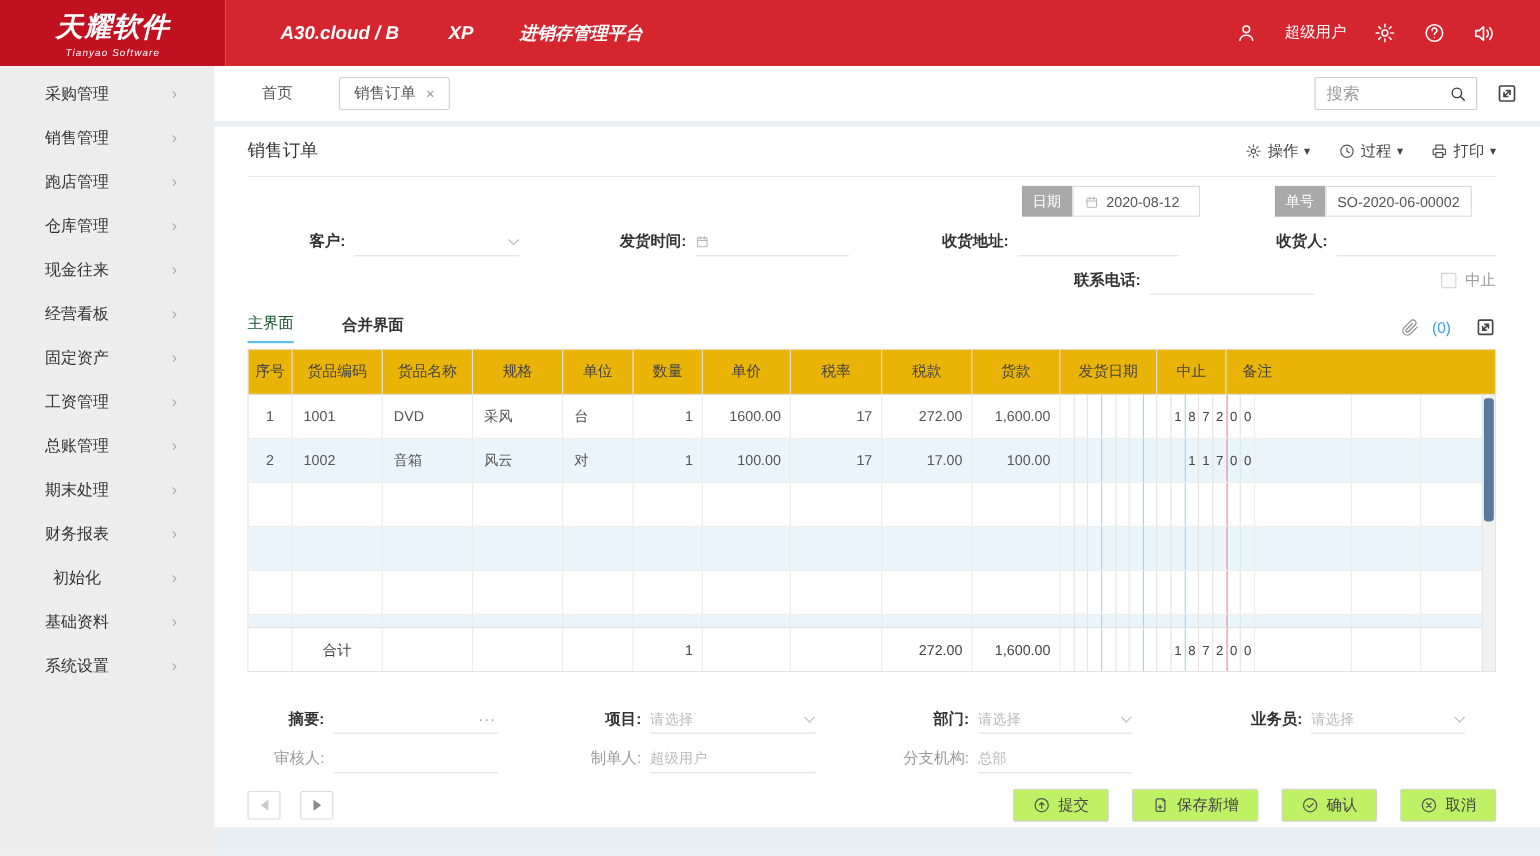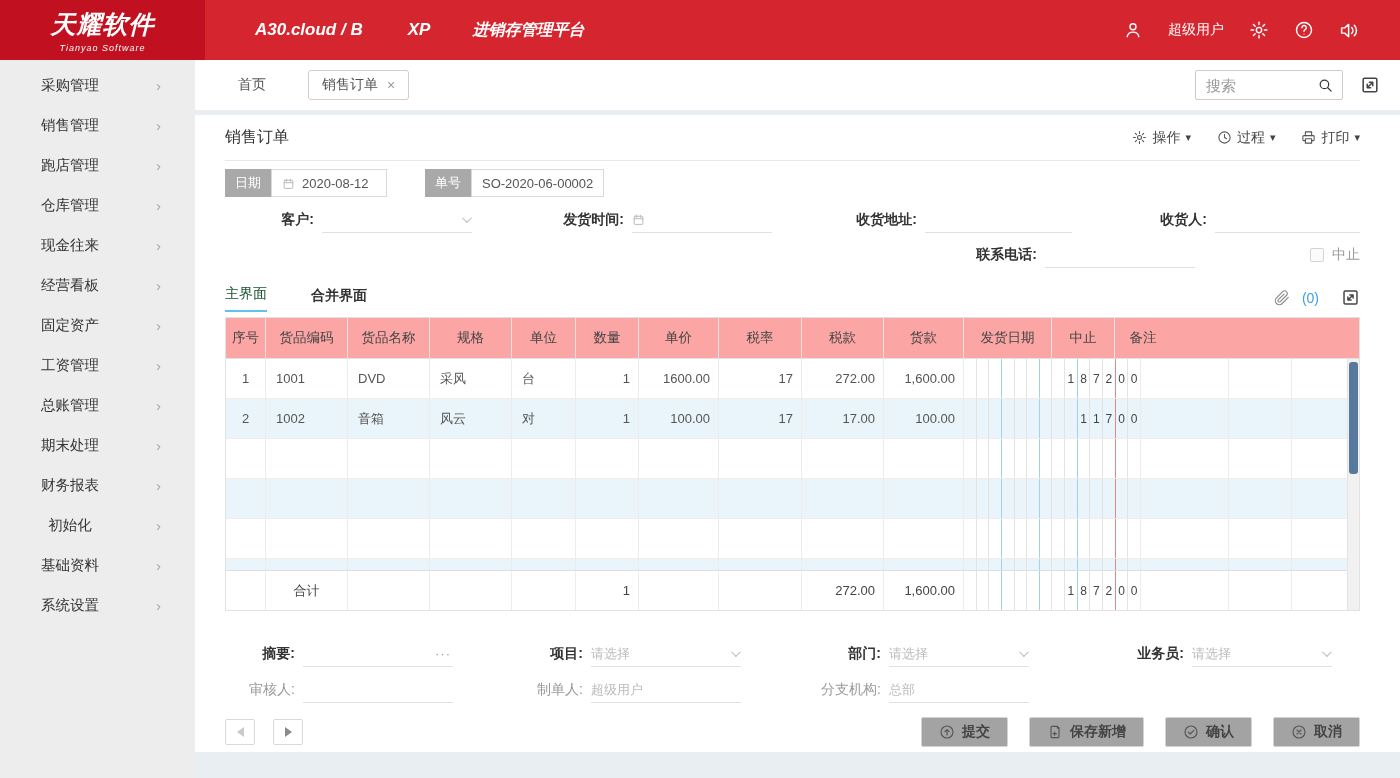--- a/index.html
+++ b/index.html
@@ -41,21 +41,21 @@
 
   
   .card { flex:1; background:#fff; margin-top:5px; margin-bottom:26px; padding:0 40px 0 30px; overflow:hidden; }
 
   .title-row { height:46px; display:flex; align-items:center; border-bottom:1px solid #e8e8e8; }
   .page-title { font-size:16px; color:#333; }
   .tool-btns { margin-left:auto; display:flex; gap:26px; }
   .tool-btn { display:flex; align-items:center; gap:5px; font-size:14px; color:#444; cursor:pointer; }
   .caret { font-size:11px; color:#444; }
 
-  .meta-row { margin-top:8px; height:28px; display:flex; gap:38px; padding-right:22px; }
+  .meta-row { margin-top:8px; height:28px; display:flex; justify-content:flex-end; gap:68px; padding-right:22px; }
   .meta-g { display:flex; }
   .tag { background:#a9a9a9; color:#fff; font-size:13px; padding:0 10px; display:flex; align-items:center; }
   .tagval { border:1px solid #d9d9d9; display:flex; align-items:center; gap:7px; padding:0 10px; font-size:13px; color:#555; min-width:116px; background:#fff; }
   .cal-ic { color:#b5b5b5; }
 
   .form-row { display:flex; align-items:center; height:30px;justify-content:flex-end; }
   .fr1 { margin-top:8px; } .fr2 { margin-top:5px; }
   .flabel { font-size:14px; color:#333; font-weight:bold; text-align:right; flex-shrink:0; }
   .flabel.muted { color:#999; font-weight:normal; }
   .u-wrap { border-bottom:1px solid #e0e0e0; height:26px; display:flex; align-items:center; margin-left:8px; flex-shrink:0; }
@@ -71,21 +71,21 @@
   .itab { font-size:14px; cursor:pointer; padding-bottom:7px; }
   .itab.active { color:#14532d; border-bottom:2px solid #5fc2ec; }
   .itab.plain { color:#333; font-weight:bold; margin-left:44px; }
   .attach-zone { margin-left:auto; display:flex; align-items:center; gap:12px; padding-bottom:5px; }
   .clip-ic { color:#8a8a8a; cursor:pointer; }
   .attach-count { color:#3aa0e0; font-size:14px; cursor:pointer; }
   .tbl-expand { color:#444; cursor:pointer; margin-left:10px; }
 
   
   .gtable { margin-top:5px; border:1px solid #e2e2e2; position:relative; }
-  .thead { display:flex; height:41px; background:#fca5a5; border-bottom:1px solid #e2e2e2; padding-right:12px;text-align:right; }
+  .thead { display:flex; height:41px; background:#eab308; border-bottom:1px solid #e2e2e2; padding-right:12px;text-align:right; }
   .th { display:flex; align-items:center; justify-content:center; font-size:13.5px; color:#444; border-right:1px solid #e4e4e4; flex-shrink:0; }
   .th:last-child { border-right:none; }
   .tbody { height:211px; overflow:hidden; }
   .tr { display:flex; height:40px; border-bottom:1px solid #ededed; width:calc(100% - 12px); background:#fff; }
   .tr.alt { background:#eaf5fb; }
   .td { display:flex; align-items:center; font-size:13px; color:#555; border-right:1px solid #ececec; flex-shrink:0; height:100%; }
   .td.left { padding-left:10px; }
   .td.right { justify-content:flex-end; padding-right:8px; }
   .td.center { justify-content:center; }
   .c1{width:40px}.c2{width:82px}.c3{width:82px}.c4{width:82px}.c5{width:64px}.c6{width:63px}.c7{width:80px}
@@ -105,21 +105,21 @@
   .foot-row { display:flex; align-items:center; height:30px; }
   .fa { margin-top:28px; } .fb { margin-top:6px; }
   .w70{width:70px}.w130{width:130px}.w140{width:140px}.w155{width:155px}
   .u150{width:150px}.u140{width:140px}.u147{width:147px}.u145{width:145px}
 
   .btn-row { margin-top:12px; display:flex; align-items:center; }
   .pg-btn { width:30px; height:26px; border:1px solid #d9d9d9; border-radius:2px; background:#fff; display:flex; align-items:center; justify-content:center; cursor:pointer; margin-right:18px; }
   .tri-l { width:0; height:0; border-top:5px solid transparent; border-bottom:5px solid transparent; border-right:7px solid #c9c9c9; }
   .tri-r { width:0; height:0; border-top:5px solid transparent; border-bottom:5px solid transparent; border-left:7px solid #8a8a8a; }
   .actions { margin-left:auto; display:flex; gap:21px; }
-  .act-btn { display:flex; align-items:center; gap:7px; border:1px solid #d2d2d2; border-radius:2px; background:#a3a3a3; height:30px; padding:0 17px; font-size:14px; color:#444; cursor:pointer; font-family:inherit;font-weight:bold; }
+  .act-btn { display:flex; align-items:center; gap:7px; border:1px solid #d2d2d2; border-radius:2px; background:#bef264; height:30px; padding:0 17px; font-size:14px; color:#444; cursor:pointer; font-family:inherit; }
   .act-ic { color:#555; }
 </style>
 </head>
 <body>
 
 <div class="topbar">
   <div class="logo-block">
     <div class="logo-title">天耀软件</div>
     <div class="logo-sub">Tianyao Software</div>
   </div>

